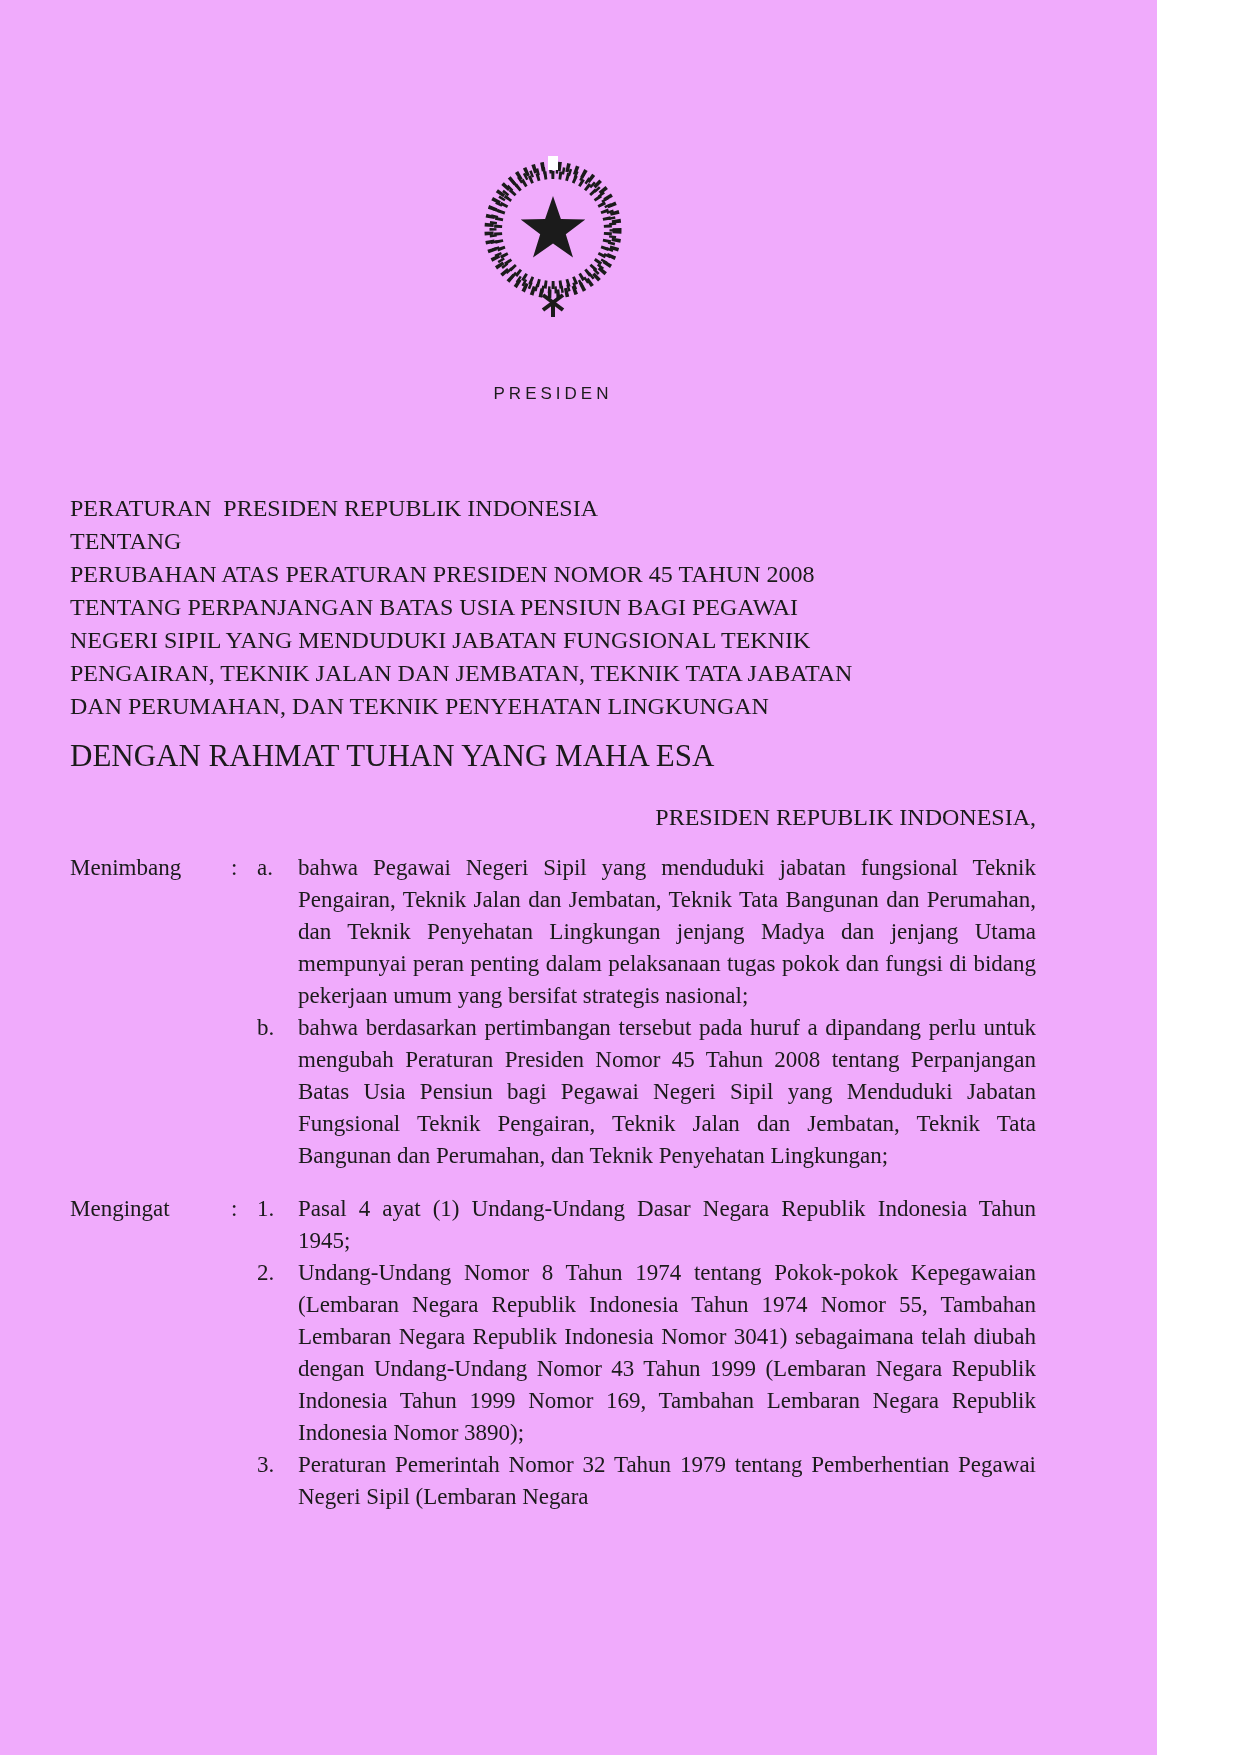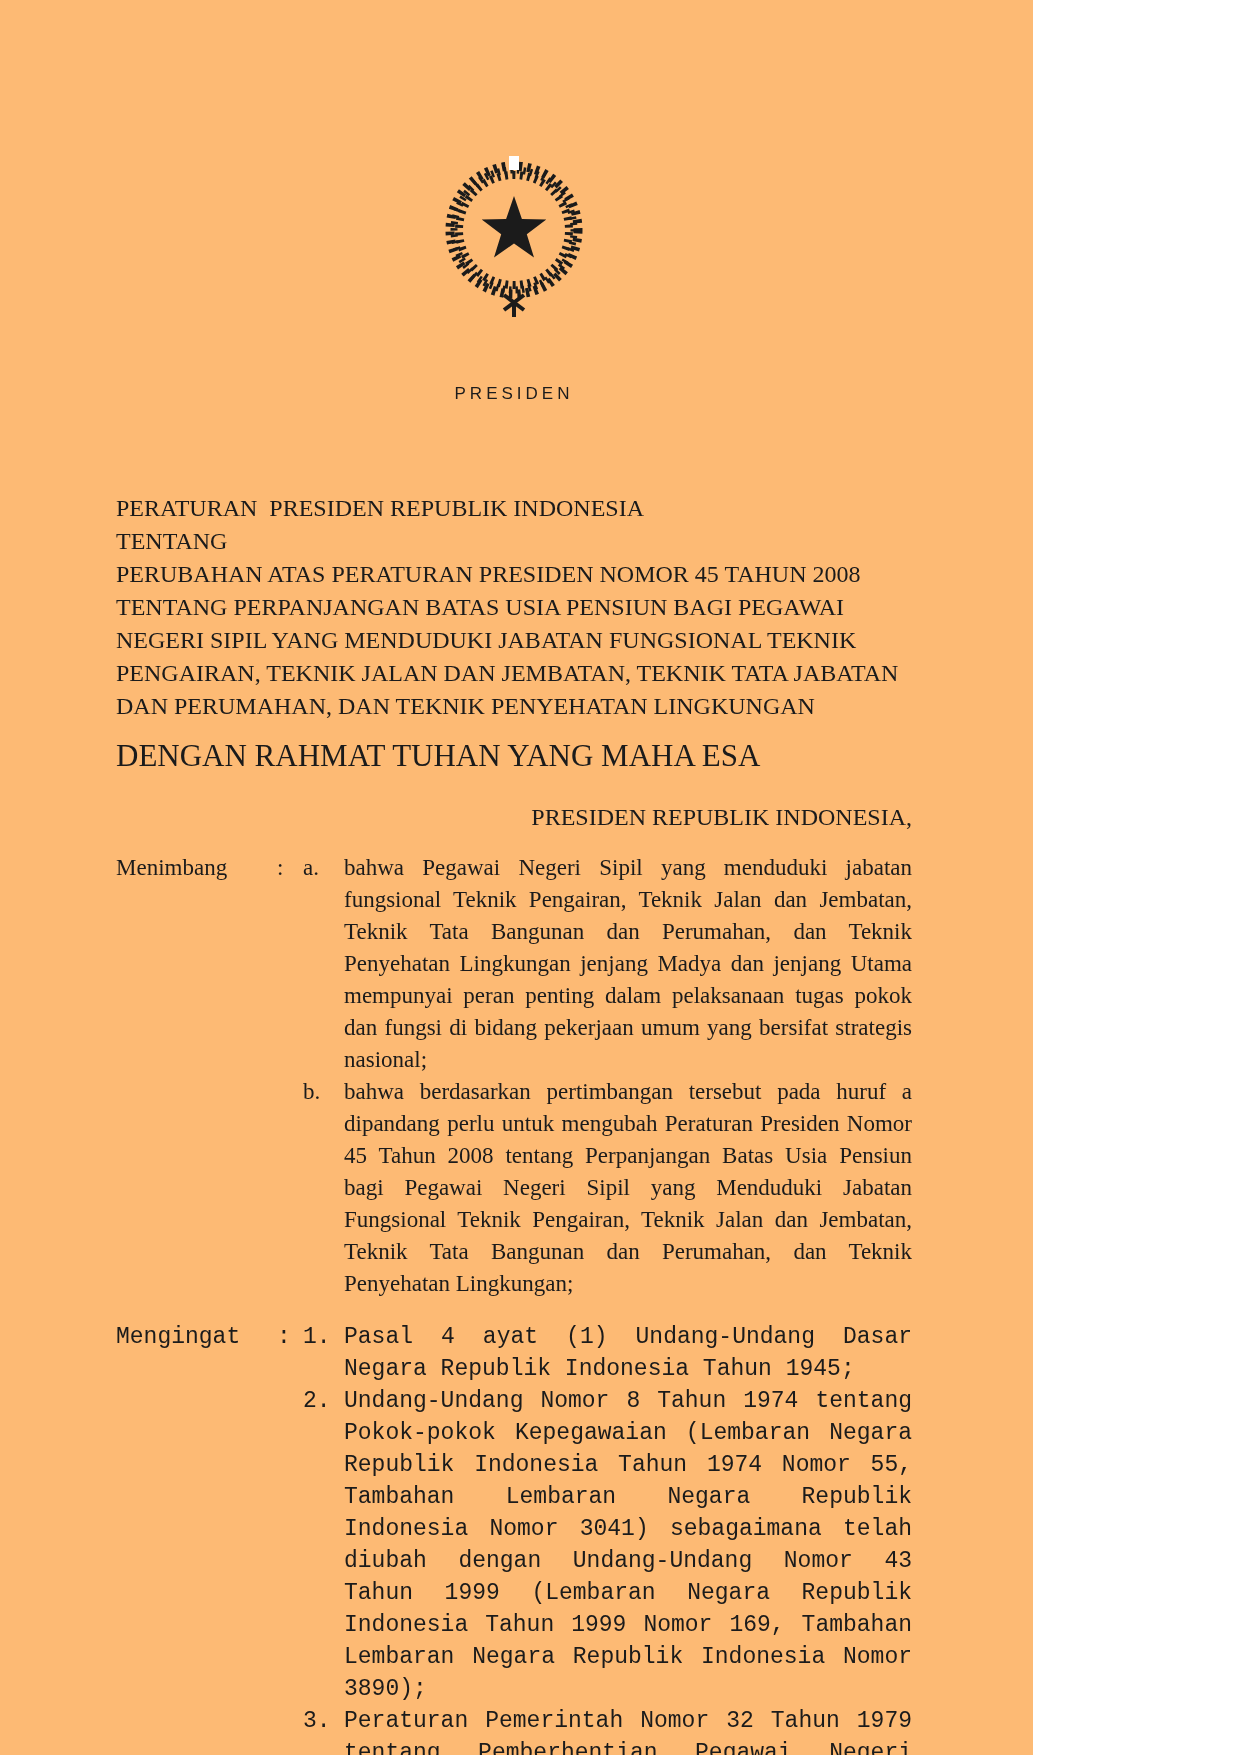--- a/index.html
+++ b/index.html
@@ -4,23 +4,23 @@
 <style>
   * { margin: 0; padding: 0; box-sizing: border-box; }
   html, body { background: #ffffff; }
   body {
     width: 1241px; height: 1755px;
     font-family: "Liberation Serif", serif;
     color: #1b1b1b;
   }
   .page {
     position: relative;
-    width: 1033px; height: 1755px;
-    background: #fdba74;
-    padding: 152px 121px 0 116px;
+    width: 1157px; height: 1755px;
+    background: #f0abfc;
+    padding: 152px 121px 0 70px;
     overflow: hidden;
   }
   .emblem { width: 160px; height: 172px; margin: 0 auto; display: block; }
   .letterhead {
     margin-top: 20px;
     text-align: center;
     font-family: "Liberation Sans", sans-serif;
     font-size: 17px;
     line-height: 20px;
     letter-spacing: 4px;
@@ -46,21 +46,21 @@
     font-size: 24px;
     line-height: 33px;
   }
   .clause {
     display: grid;
     grid-template-columns: 161px 26px 1fr;
     font-size: 23px;
     line-height: 32px;
   }
   .clause-menimbang { margin-top: 18px; }
-  .clause-mengingat { margin-top: 21px; font-family: Liberation Mono, monospace; }
+  .clause-mengingat { margin-top: 21px; }
   .clause-label { text-align: left; }
   .clause-colon { text-align: left; }
   .clause-items { width: 100%; }
   .clause-item { display: grid; grid-template-columns: 41px 1fr; }
   .item-marker { text-align: left; }
   .item-text { text-align: justify; }
 </style>
 </head>
 <body>
 

